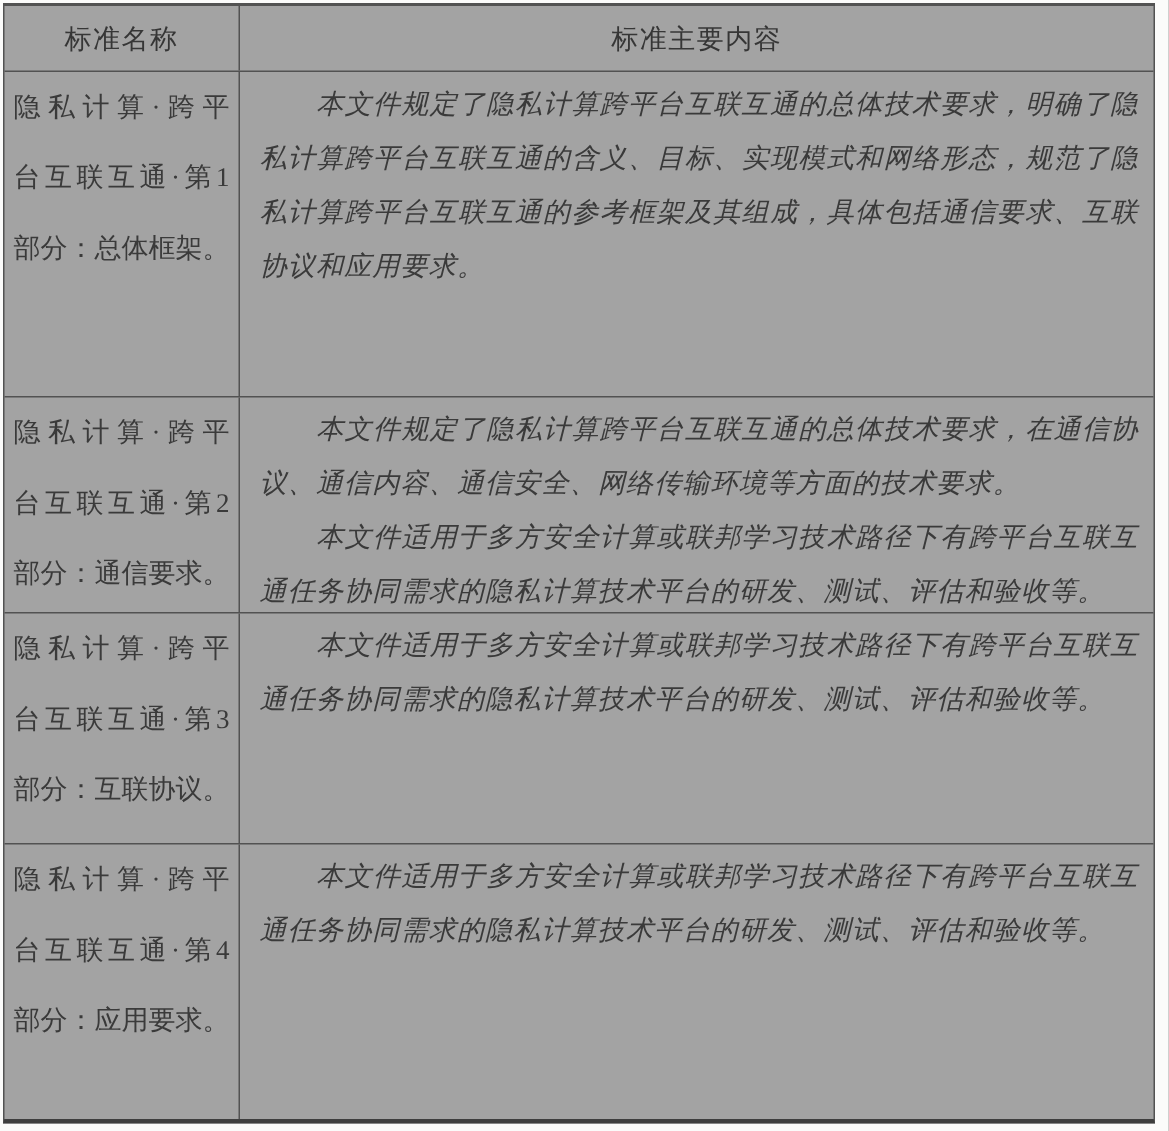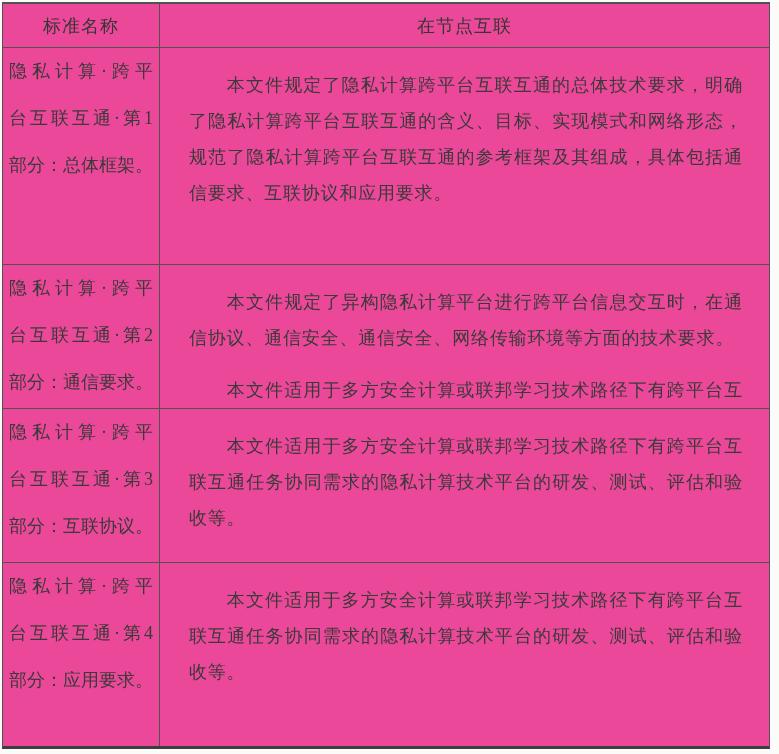--- a/index.html
+++ b/index.html
@@ -16,21 +16,21 @@
   }
   .doc-table {
     position: absolute;
     left: 2px;
     top: 2px;
     width: 768px;
     box-sizing: border-box;
     border: 1px solid #525252;
     border-top-width: 2px;
     border-bottom: 3px solid #3e3e3e;
-    background: #ec4899;
+    background: #a3a3a3;
   }
   .row {
     display: flex;
     border-bottom: 1px solid #525252;
     box-sizing: border-box;
   }
   .row:last-child { border-bottom: none; }
   .h-header { height: 44px; }
   .h-r1 { height: 217px; }
   .h-r2 { height: 144px; }
@@ -55,27 +55,28 @@
     text-align-last: justify;
     white-space: pre-line;
   }
   .content-cell {
     flex: 1;
     padding: 3px 10px 0 13px;
     box-sizing: border-box;
     overflow: hidden;
   }
   .content-cell p {
-    margin: 16px;
+    margin: 0;
     font-size: 18px;
     line-height: 36px;
     color: #3a3a3a;
     text-align: justify;
     text-indent: 2.1em;
     letter-spacing: 0.8px;
+    font-style: italic;
   }
   .header-cell {
     display: flex;
     align-items: center;
     justify-content: center;
     padding: 0;
   }
   .header-label {
     font-size: 18px;
     color: #363636;
@@ -87,21 +88,21 @@
 </head>
 <body>
 
 <div class="doc-table">
 
   <div class="row h-header">
     <div class="name-cell header-cell">
       <span class="header-label">标准名称</span>
     </div>
     <div class="content-cell header-cell">
-      <span class="header-label">在节点互联</span>
+      <span class="header-label">标准主要内容</span>
     </div>
   </div>
 
   <div class="row h-r1">
     <div class="name-cell">
       <div class="name-text">隐私计算·跨平
 台互联互通·第1
 部分：总体框架。</div>
     </div>
     <div class="content-cell">
@@ -109,21 +110,21 @@
     </div>
   </div>
 
   <div class="row h-r2">
     <div class="name-cell">
       <div class="name-text">隐私计算·跨平
 台互联互通·第2
 部分：通信要求。</div>
     </div>
     <div class="content-cell">
-      <p>本文件规定了异构隐私计算平台进行跨平台信息交互时，在通信协议、通信安全、通信安全、网络传输环境等方面的技术要求。</p>
+      <p>本文件规定了隐私计算跨平台互联互通的总体技术要求，在通信协议、通信内容、通信安全、网络传输环境等方面的技术要求。</p>
       <p>本文件适用于多方安全计算或联邦学习技术路径下有跨平台互联互通任务协同需求的隐私计算技术平台的研发、测试、评估和验收等。</p>
     </div>
   </div>
 
   <div class="row h-r3">
     <div class="name-cell">
       <div class="name-text">隐私计算·跨平
 台互联互通·第3
 部分：互联协议。</div>
     </div>

